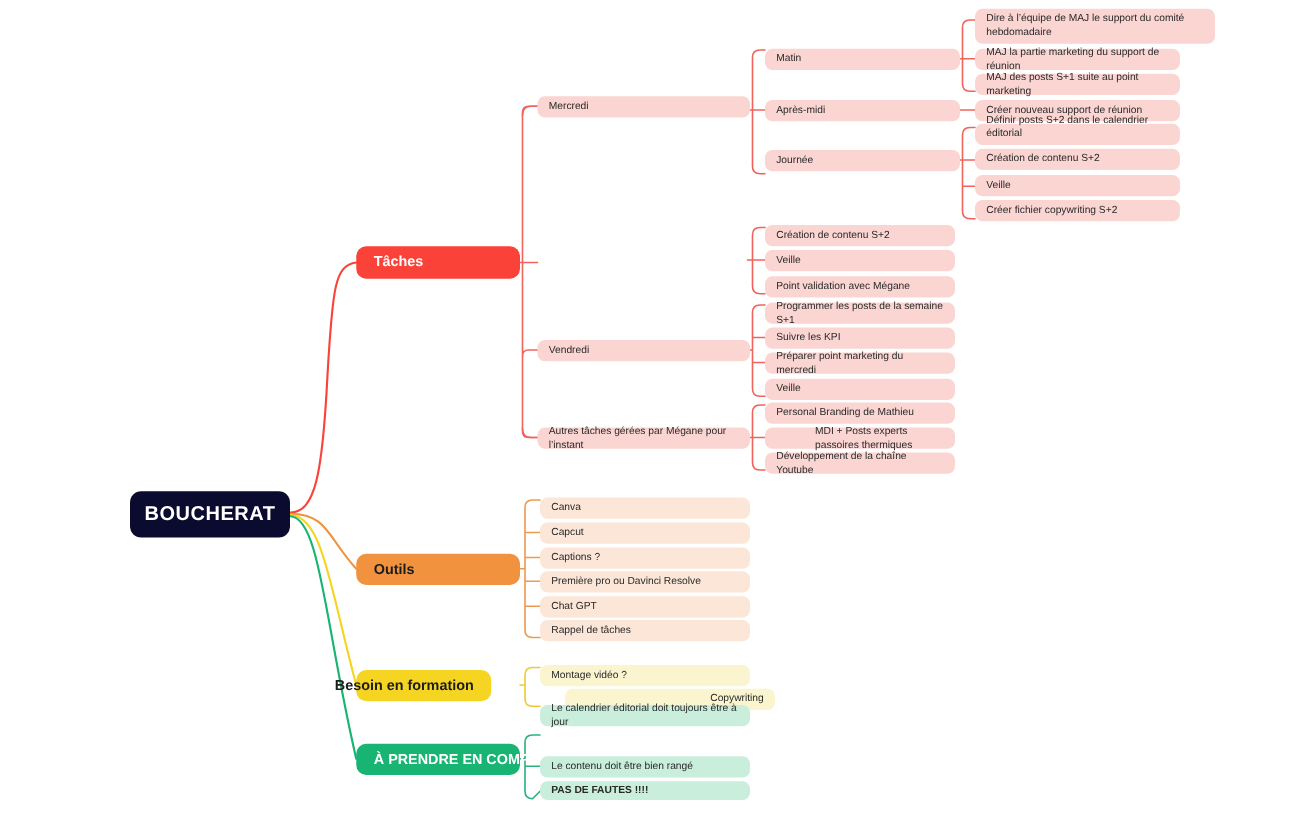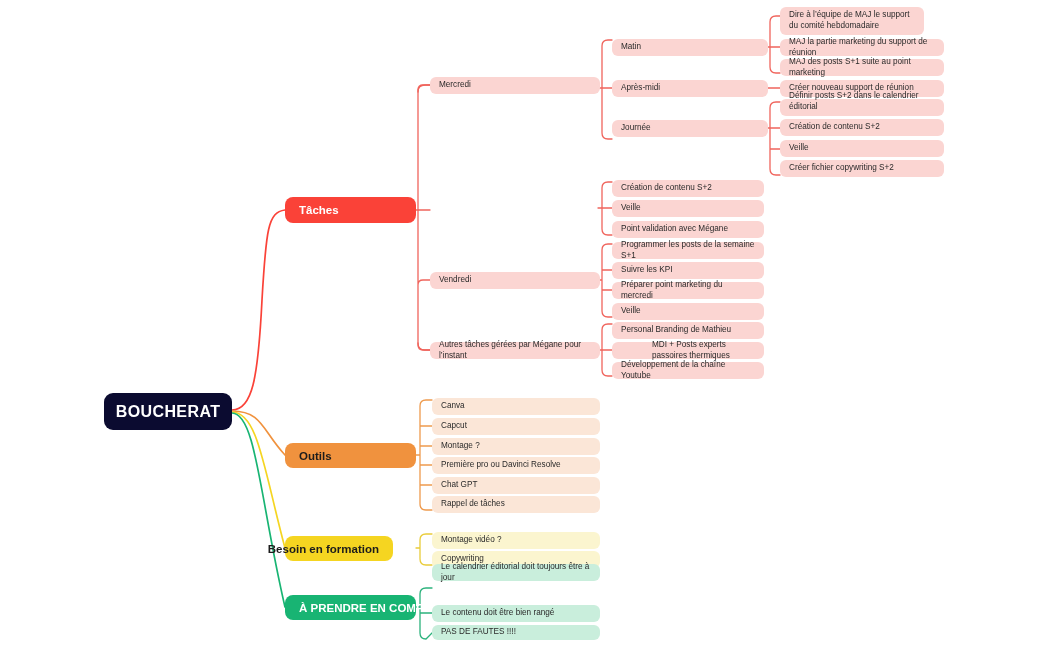--- a/index.html
+++ b/index.html
@@ -171,21 +171,21 @@
   <div class="node pill red2" style="left:612px;top:39px;width:156px;height:17px;">
     <span>Matin</span>
   </div>
   <div class="node pill red2" style="left:612px;top:80px;width:156px;height:17px;">
     <span>Après-midi</span>
   </div>
   <div class="node pill red2" style="left:612px;top:120px;width:156px;height:17px;">
     <span>Journée</span>
   </div>
 
-  <div class="node pill red2 wrap" style="left:780px;top:7px;width:144px;height:28px;">
+  <div class="node pill red2 wrap" style="left:780px;top:7px;width:192px;height:28px;">
     <span>Dire à l’équipe de MAJ le support du comité hebdomadaire</span>
   </div>
   <div class="node pill red2" style="left:780px;top:39px;width:164px;height:17px;">
     <span>MAJ la partie marketing du support de réunion</span>
   </div>
   <div class="node pill red2" style="left:780px;top:59px;width:164px;height:17px;">
     <span>MAJ des posts S+1 suite au point marketing</span>
   </div>
 
   <div class="node pill red2" style="left:780px;top:80px;width:164px;height:17px;">
@@ -241,48 +241,48 @@
   <div class="node pill peach" style="left:432px;top:398px;width:168px;height:17px;">
     <span>Canva</span>
   </div>
   <div class="node branch orange" style="left:285px;top:443px;width:131px;height:25px;">
     <span>Outils</span>
   </div>
   <div class="node pill peach" style="left:432px;top:418px;width:168px;height:17px;">
     <span>Capcut</span>
   </div>
   <div class="node pill peach" style="left:432px;top:438px;width:168px;height:17px;">
-    <span>Montage ?</span>
+    <span>Captions ?</span>
   </div>
   <div class="node pill peach" style="left:432px;top:457px;width:168px;height:17px;">
     <span>Première pro ou Davinci Resolve</span>
   </div>
   <div class="node pill peach" style="left:432px;top:477px;width:168px;height:17px;">
     <span>Chat GPT</span>
   </div>
   <div class="node pill peach" style="left:432px;top:496px;width:168px;height:17px;">
     <span>Rappel de tâches</span>
   </div>
 
   <div class="node branch yellow" style="left:285px;top:536px;width:108px;height:25px;justify-content:flex-end;">
     <span>Besoin en formation</span>
   </div>
   <div class="node pill cream" style="left:432px;top:532px;width:168px;height:17px;">
     <span>Montage vidéo ?</span>
   </div>
-  <div class="node pill cream" style="left:432px;top:551px;width:168px;height:17px;">
+  <div class="node pill cream" style="left:452px;top:551px;width:168px;height:17px;justify-content:flex-end;">
     <span>Copywriting</span>
   </div>
 
   <div class="node branch green" style="left:285px;top:595px;width:131px;height:25px;">
     <span>À PRENDRE EN COMPTE</span>
   </div>
   <div class="node pill mint" style="left:432px;top:564px;width:168px;height:17px;justify-content:flex-end;">
     <span>Le calendrier éditorial doit toujours être à jour</span>
   </div>
   <div class="node pill mint" style="left:432px;top:605px;width:168px;height:17px;">
     <span>Le contenu doit être bien rangé</span>
   </div>
-  <div class="node pill mint" style="left:432px;top:625px;width:168px;height:15px;">
+  <div class="node pill mint" style="left:432px;top:625px;width:168px;height:15px;font-weight:bold;">
     <span>PAS DE FAUTES !!!!</span>
   </div>
 
 </div>
 
 </body></html>

